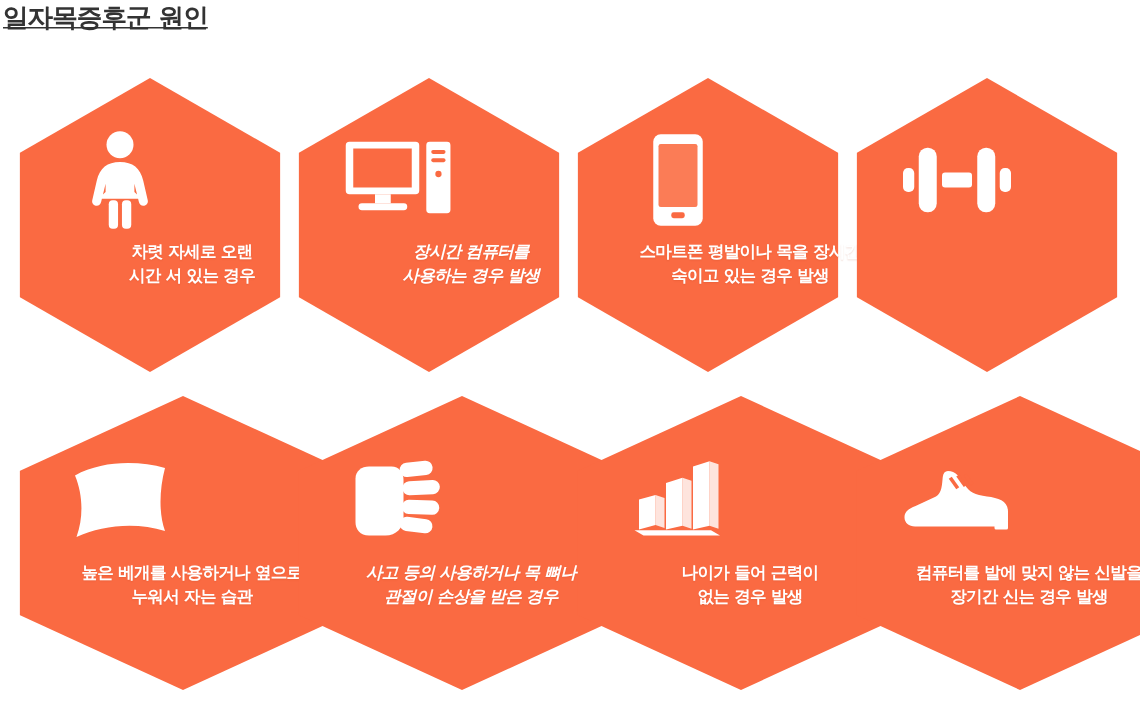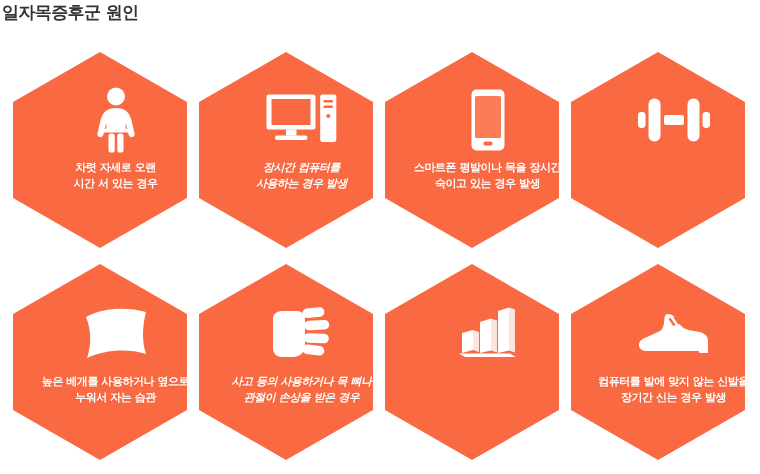--- a/index.html
+++ b/index.html
@@ -19,20 +19,21 @@
   #page-title {
     position: absolute;
     left: 2px;
     top: 1px;
     font-size: 17px;
     font-weight: bold;
     color: #333333;
     letter-spacing: -0.6px;
     line-height: 22px;
     white-space: nowrap;
+    text-decoration: underline;
   }
 
   #hex-grid {
     position: absolute;
     left: 0;
     top: 46px;
     width: 760px;
     height: 428px;
   }
 
@@ -43,36 +44,35 @@
   }
 
   
   .col-0 { left: 13px; }
   .col-1 { left: 199px; font-style: italic; }
   .col-2 { left: 385px; }
   .col-3 { left: 571px; }
 
   
   .row-0 { top: 6px; }
-  .row-1 { top: 218px; }
+  .row-1 { top: 218px; padding-left: 44px; }
 
   .hex-shape {
     position: absolute;
     inset: 0;
     background: #FA6A42;
     -webkit-clip-path: polygon(50% 0%, 100% 25.5%, 100% 74.5%, 50% 100%, 0% 74.5%, 0% 25.5%);
     clip-path: polygon(50% 0%, 100% 25.5%, 100% 74.5%, 50% 100%, 0% 74.5%, 0% 25.5%);
   }
 
   .hex-inner {
     position: absolute;
     inset: 0;
     display: flex;
     flex-direction: column;
-    align-items: center;
     justify-content: flex-start;
     padding-top: 34px;
     box-sizing: border-box;
     margin-left: 31px;
   }
 
   .hex-icon {
     width: 72px;
     height: 68px;
     display: flex;
@@ -214,20 +214,22 @@
 
           <path d="M22 16 L33 12.5 L33 44.5 L22 47 Z"></path>
           <path d="M33 12.5 L39 14.5 L39 46.5 L33 44.5 Z" opacity="0.82"></path>
 
           <path d="M40 5 L51 1.5 L51 44.5 L40 47 Z"></path>
           <path d="M51 1.5 L57 3.5 L57 46.5 L51 44.5 Z" opacity="0.82"></path>
 
           <path d="M1 47.5 L52 47.5 L58 51 L7 51 Z"></path>
         </svg>
       </div>
+      <div class="hex-label" style="color: rgb(255, 255, 255);">나이가 들어 근력이
+없는 경우 발생</div>
     </div>
   </div>
 
   <div class="hex-cell col-3 row-1">
     <div class="hex-shape" style="background: rgb(250, 106, 66);"></div>
     <div class="hex-inner">
       <div class="hex-icon">
         <svg width="72" height="46" viewBox="0 0 72 46" fill="#ffffff">
           <path d="M30 3 C35 3 38 7 41 12 C44 17 48 19 56 20 C64 21 70 23 70 30 L70 36 C70 38.5 68.5 40 66 40 L8 40 C4 40 1 37.5 1 34 C1 30 4 28 8 26.5 L22 20 C26 17.5 26 12 26.5 7 C26.8 4.4 28 3 30 3 Z"></path>
           <rect x="61" y="36" width="9" height="6" rx="1"></rect>

